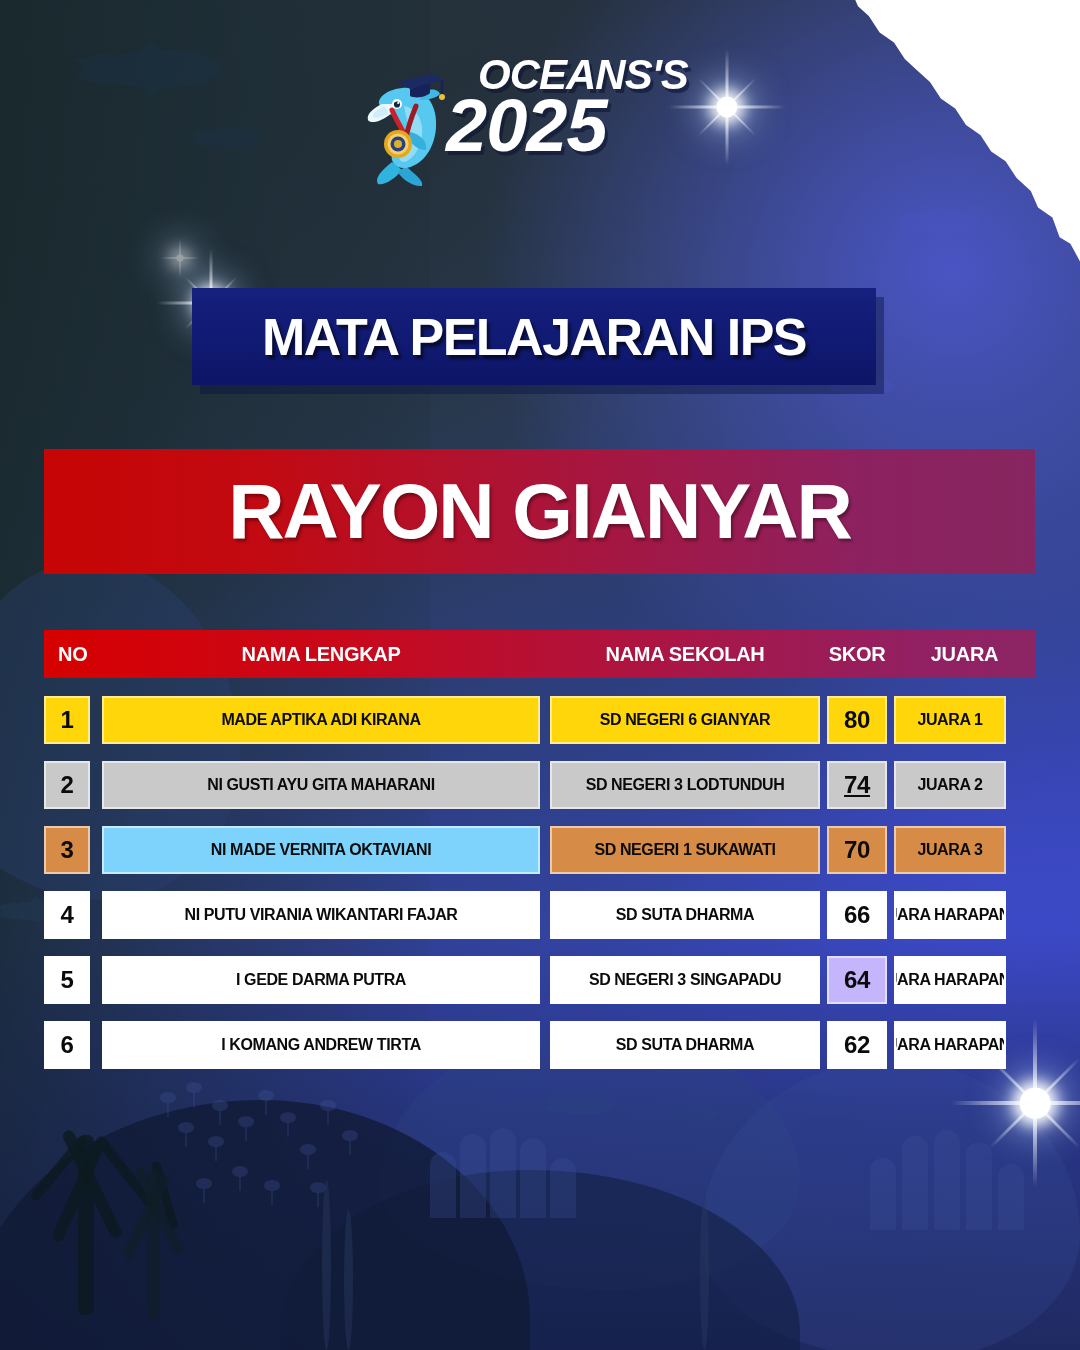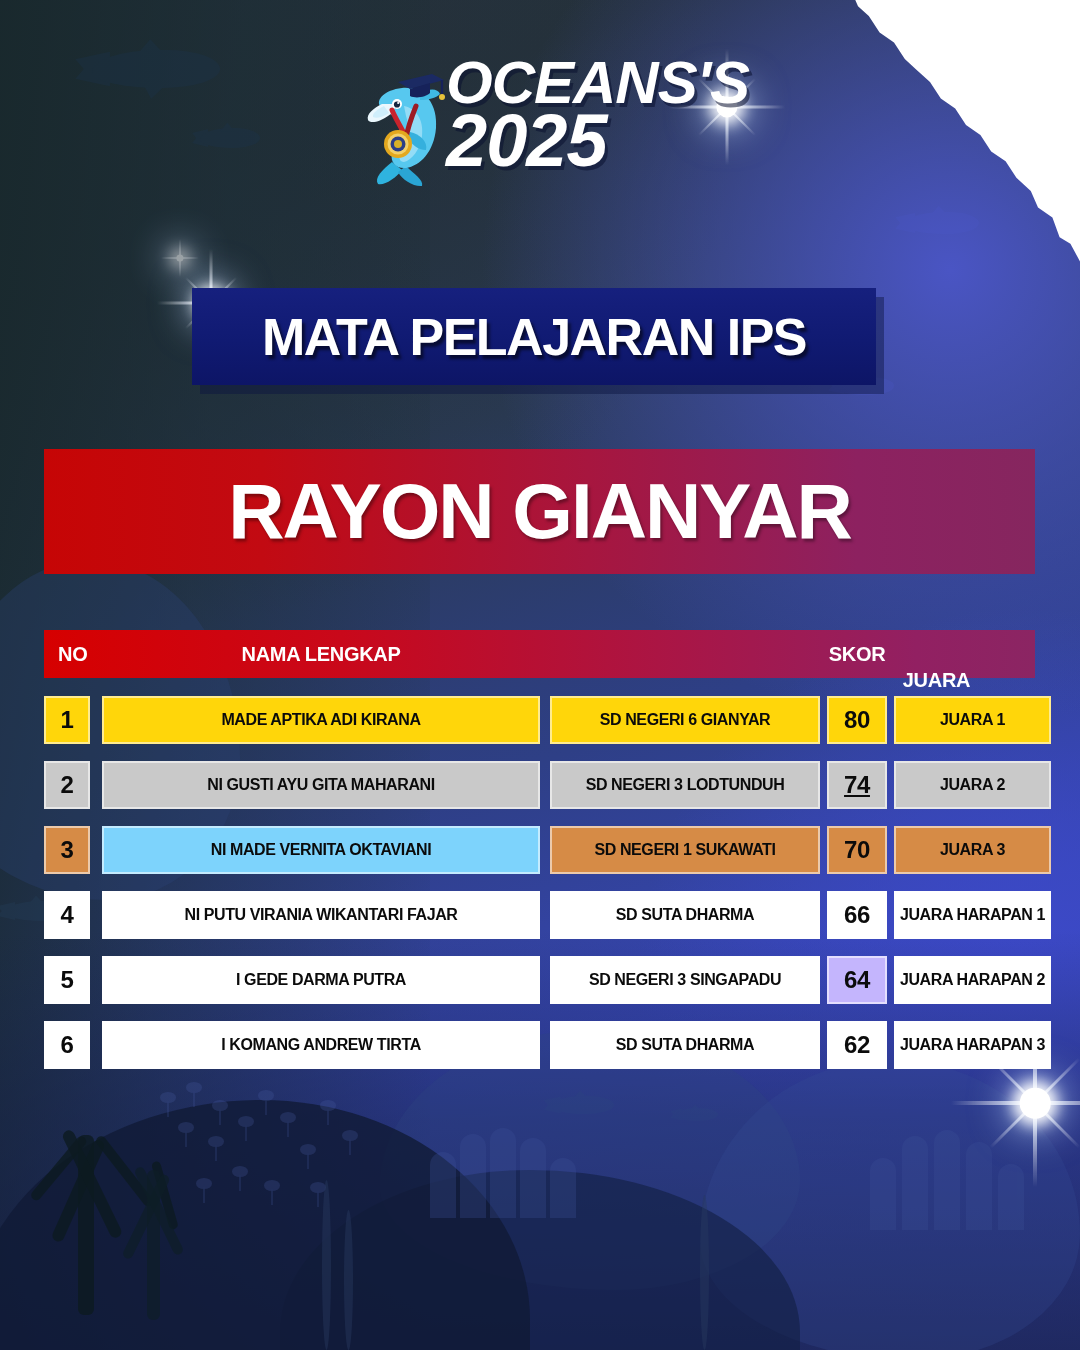--- a/index.html
+++ b/index.html
@@ -135,21 +135,21 @@
   }
   .dolphin { position:absolute; left:0; top:4px; width:84px; height:122px; }
   .logo-text {
     position:absolute; left:84px; top:-4px; width:276px;
     color:#fff;
     font-weight:bold; font-style:italic;
     letter-spacing:-1px;
     text-shadow:3px 4px 0 rgba(10,16,48,0.55);
     line-height:0.82;
   }
-  .logo-l1 { font-size:60px; }
+  .logo-l1 { font-size:42px;margin-left:32px; }
   .logo-l2 { font-size:74px; margin-top:4px; }
 
   
   #subject-banner {
     position:absolute; left:192px; top:288px; width:684px; height:97px;
     background:linear-gradient(180deg,#16207e 0%, #101a72 55%, #0d1566 100%);
     box-shadow:8px 9px 0 rgba(12,20,64,0.45);
   }
   #subject-banner .txt {
     position:absolute; inset:0;
@@ -192,27 +192,27 @@
           border:2px solid rgba(255,255,255,0.55); }
   .cell.num { font-size:24px; }
   .cell.score { font-size:24px; }
   .row.data { margin-bottom:17px; }
 
   
   .c-no     { left:0px;   width:46px; }
   .c-name   { left:58px;  width:438px; }
   .c-school { left:506px; width:270px; }
   .c-score  { left:783px; width:60px; }
-  .c-juara  { left:850px; width:157px; }
+  .c-juara  { left:850px; width:112px; }
 
   .h-no     { left:0px;   width:110px; }
   .h-name   { left:58px;  width:438px; }
   .h-school { left:506px; width:270px; }
   .h-score  { left:783px; width:60px; }
-  .h-juara  { left:822px; width:141px;margin-top:26px; }
+  .h-juara  { left:850px; width:141px; }
 
   
   #footer {
     position:absolute; left:0; top:1216px; width:1080px;
     text-align:center; color:#fff;
     font-size:21px; font-weight:bold; letter-spacing:0.4px;
     line-height:1.30;
     text-shadow:0 2px 4px rgba(0,0,0,0.5);
   }
 </style>
@@ -396,20 +396,21 @@
 
   <div id="region-banner">
     <div class="txt">RAYON GIANYAR</div>
   </div>
 
   <div id="table">
     <div class="row thead">
       <div class="hdr-bg"></div>
       <div class="hcell no h-no">NO</div>
       <div class="hcell h-name">NAMA LENGKAP</div>
+      <div class="hcell h-school">NAMA SEKOLAH</div>
       <div class="hcell h-score">SKOR</div>
       <div class="hcell h-juara">JUARA</div>
     </div>
     <div id="rows-host">
         <div class="row data">
           <div class="cell c-no num" style="background: rgb(255, 214, 10);">1</div>
           <div class="cell c-name" style="background: rgb(255, 214, 10);">MADE APTIKA ADI KIRANA</div>
           <div class="cell c-school" style="background: rgb(255, 214, 10);">SD NEGERI 6 GIANYAR</div>
           <div class="cell c-score score" style="background: rgb(255, 214, 10);">80</div>
           <div class="cell c-juara" style="background: rgb(255, 214, 10);">JUARA 1</div>

